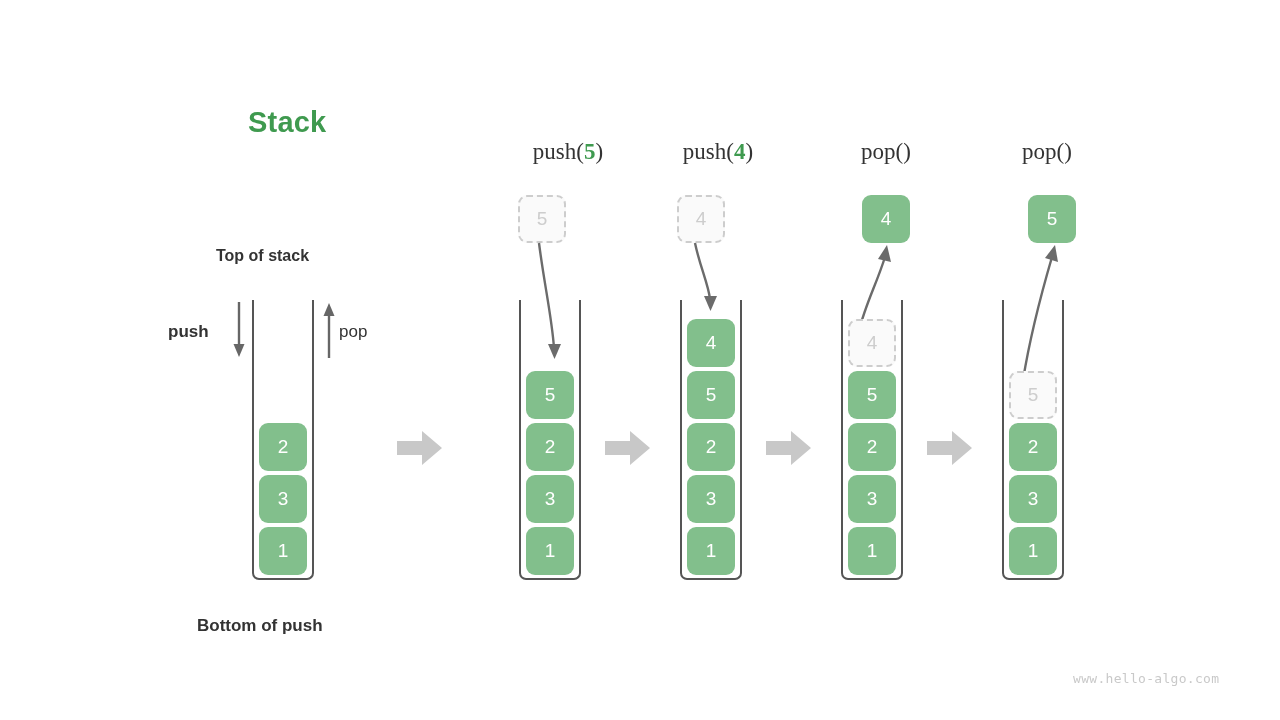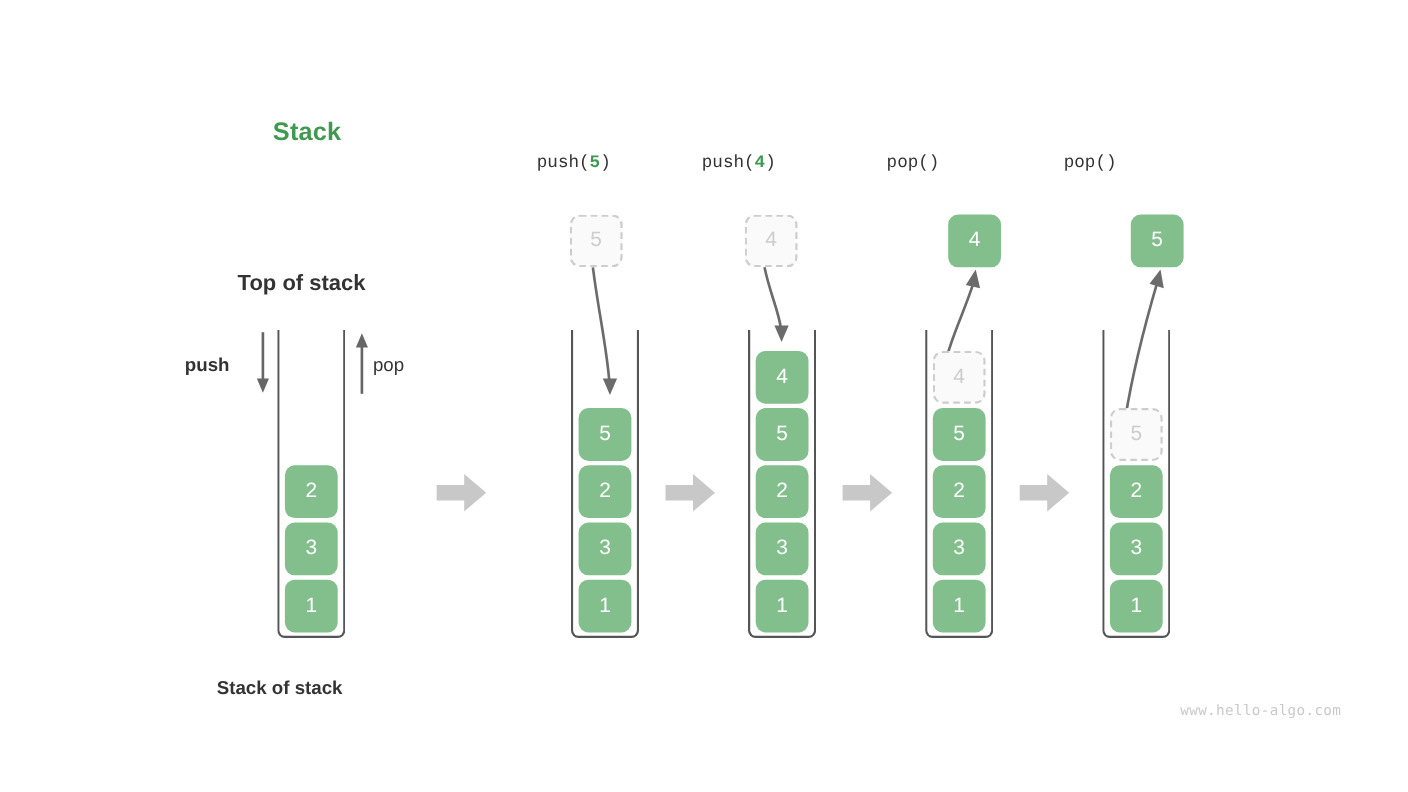--- a/index.html
+++ b/index.html
@@ -11,52 +11,52 @@
     position: relative;
     overflow: hidden;
     font-family: "Liberation Sans", sans-serif;
     -webkit-font-smoothing: antialiased;
   }
   .abs { position: absolute; }
 
   
   #stack-title {
     left: 248px; top: 106px;
-    font-size: 23px; font-weight: bold;
+    font-size: 29px; font-weight: bold;
     color: #3f9a4f;
     letter-spacing: 0.2px;
   }
   .op-label {
     top: 139px;
-    font-family: Liberation Mono, monospace;
-    font-size: 16px;
+    font-family: Liberation Serif, serif;
+    font-size: 23px;
     color: #333333;
-    text-align: left;
+    text-align: center;
     width: 160px;
   }
   .op-label .arg { color: #3f9a4f; font-weight: bold; }
 
   #top-of-stack-label {
     left: 216px; top: 247px;
-    font-size: 20px; font-weight: bold; color: #333333;
+    font-size: 16px; font-weight: bold; color: #333333;
   }
   #bottom-of-stack-label {
     left: 197px; top: 616px;
     font-size: 17px; font-weight: bold; color: #333333;
   }
   #push-label {
     left: 168px; top: 322px;
     font-size: 17px; font-weight: bold; color: #333333;
   }
   #pop-label {
     left: 339px; top: 322px;
     font-size: 17px; font-weight: normal; color: #333333;
   }
   #watermark {
-    left: 1073px; top: 639px;
+    left: 1073px; top: 671px;
     font-family: "DejaVu Sans Mono", monospace;
     font-size: 13px;
     color: #c9c9c9;
     letter-spacing: 0.3px;
   }
 
   
   .stack-container {
     width: 62px;
     border: 2px solid #555555;
@@ -90,21 +90,21 @@
   .flow-arrow { top: 430px; width: 46px; height: 36px; }
 
   svg { overflow: visible; display: block; }
 </style>
 </head>
 <body>
 
 <div class="abs" id="stack-title">Stack</div>
 
 <div class="abs" id="top-of-stack-label">Top of stack</div>
-<div class="abs" id="bottom-of-stack-label">Stack of stack</div>
+<div class="abs" id="bottom-of-stack-label">Bottom of push</div>
 <div class="abs" id="push-label">push</div>
 <div class="abs" id="pop-label">pop</div>
 
 <svg class="abs" style="left:228px; top:300px;" width="24" height="60">
   <line x1="11" y1="2" x2="11" y2="48" stroke="#666" stroke-width="2.4"></line>
   <polygon points="11,57 5.5,44 16.5,44" fill="#666"></polygon>
 </svg>
 
 <svg class="abs" style="left:318px; top:300px;" width="24" height="60">
   <line x1="11" y1="58" x2="11" y2="12" stroke="#666" stroke-width="2.4"></line>

